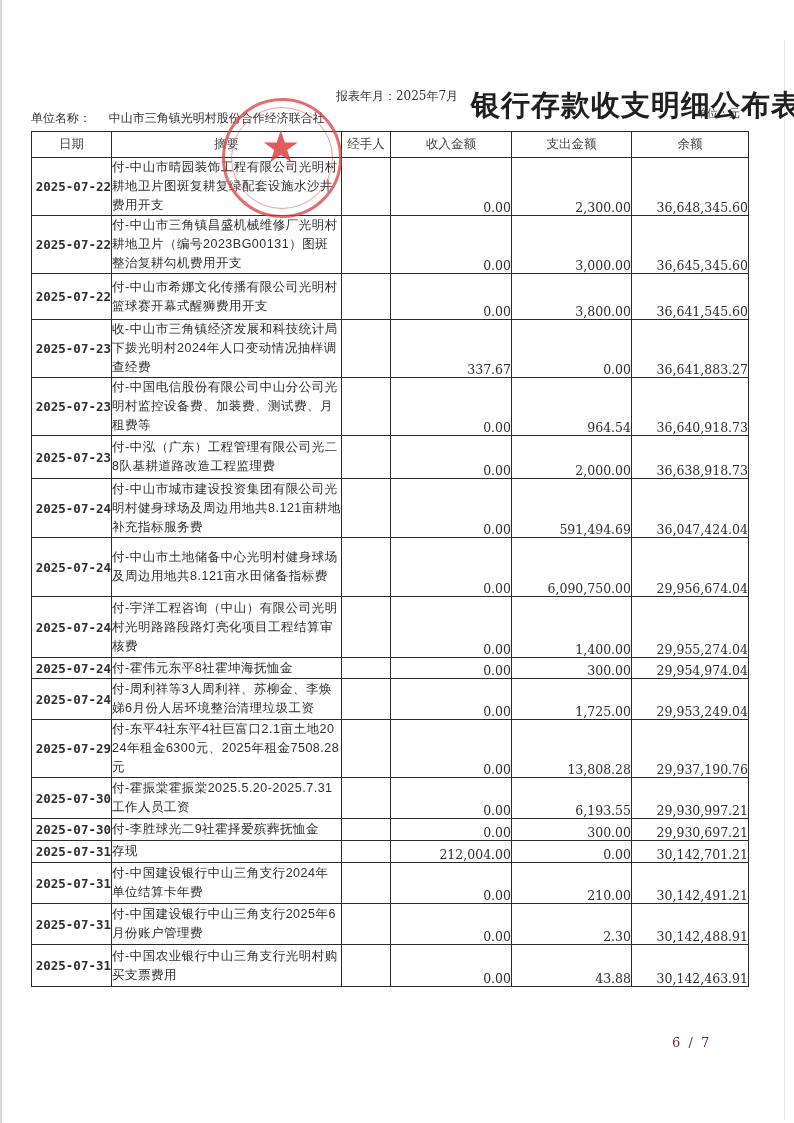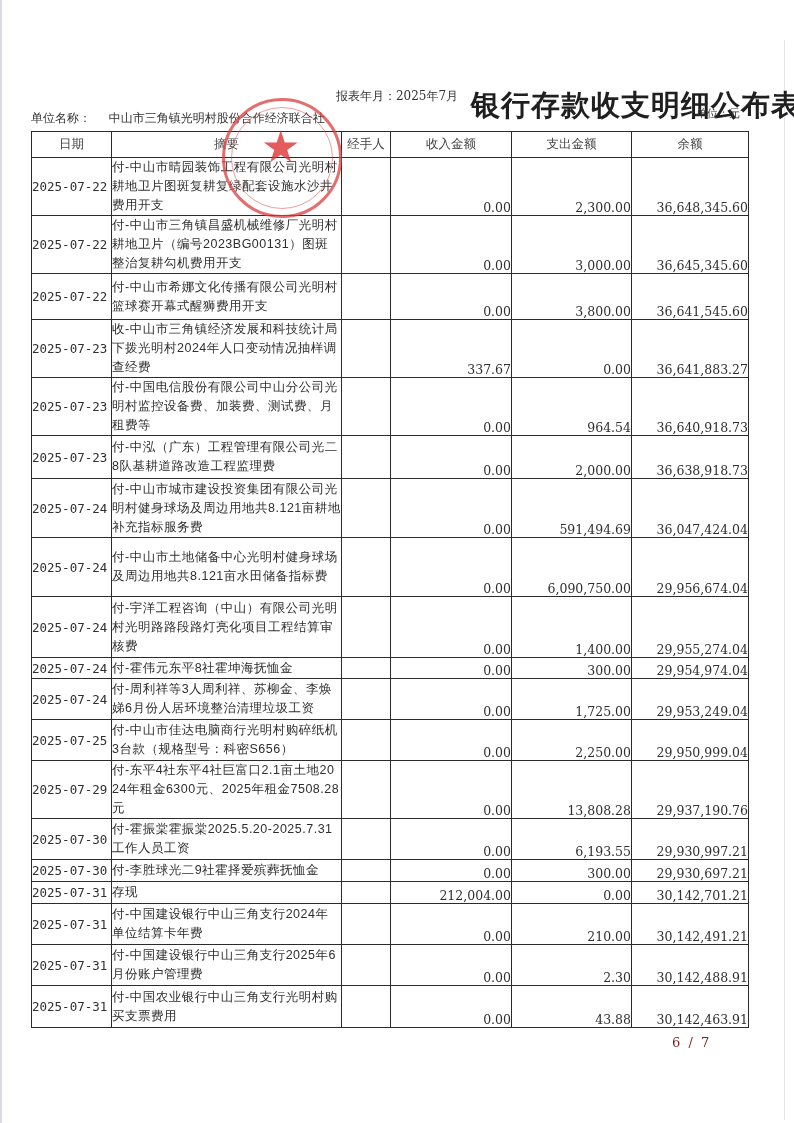--- a/index.html
+++ b/index.html
@@ -22,21 +22,21 @@
   .unit-currency { position: absolute; right: 54px; top: 106px; font-size: 11px; color: #333; }
 
   table.ledger {
     position: absolute; left: 31px; top: 131px; border-collapse: collapse;
     table-layout: fixed; width: 717px;
   }
   table.ledger th, table.ledger td {
     border: 1px solid #2b2b2b; font-size: 12.5px; padding: 0; color: #2f2f2f;
   }
   table.ledger th { height: 25px; font-weight: normal; text-align: center; font-family: "DejaVu Sans", "Liberation Sans", sans-serif; color:#444; }
-  td.date { text-align: left; vertical-align: middle; font-family: "DejaVu Sans Mono", "Liberation Mono", monospace; font-size: 12px; color:#333; }
+  td.date { text-align: right; vertical-align: middle; font-family: "DejaVu Sans Mono", "Liberation Mono", monospace; font-size: 12px; color:#333;font-weight:bold; }
   td.desc { text-align: left; vertical-align: middle; padding: 1px 3px 1px 3px; line-height: 19px; font-family: Liberation Sans, sans-serif; font-size: 12.5px; letter-spacing: 0.5px; color:#333; word-break: break-all; }
   td.num { text-align: right; vertical-align: bottom; padding: 0 2px 3px 0; font-family: "DejaVu Serif", "Liberation Serif", serif; font-size: 12px; color:#333; }
   td.handler { }
 
   .stamp {
     position: absolute; left: 222px; top: 98px; width: 120px; height: 120px;
     border: 3px solid rgba(220, 60, 60, 0.75); border-radius: 50%;
     pointer-events: none; box-sizing: border-box;
   }
   .stamp .inner-ring {
@@ -168,28 +168,20 @@
       <td class="num">29,954,974.04</td>
     </tr>
     <tr style="height:41px">
       <td class="date">2025-07-24</td>
       <td class="desc">付-周利祥等3人周利祥、苏柳金、李焕娣6月份人居环境整治清理垃圾工资</td>
       <td class="handler"></td>
       <td class="num">0.00</td>
       <td class="num">1,725.00</td>
       <td class="num">29,953,249.04</td>
     </tr>
-    <tr style="height:41px">
-      <td class="date">2025-07-25</td>
-      <td class="desc">付-中山市佳达电脑商行光明村购碎纸机3台款（规格型号：科密S656）</td>
-      <td class="handler"></td>
-      <td class="num">0.00</td>
-      <td class="num">2,250.00</td>
-      <td class="num">29,950,999.04</td>
-    </tr>
     <tr style="height:58px">
       <td class="date">2025-07-29</td>
       <td class="desc">付-东平4社东平4社巨富口2.1亩土地2024年租金6300元、2025年租金7508.28元</td>
       <td class="handler"></td>
       <td class="num">0.00</td>
       <td class="num">13,808.28</td>
       <td class="num">29,937,190.76</td>
     </tr>
     <tr style="height:41px">
       <td class="date">2025-07-30</td>

